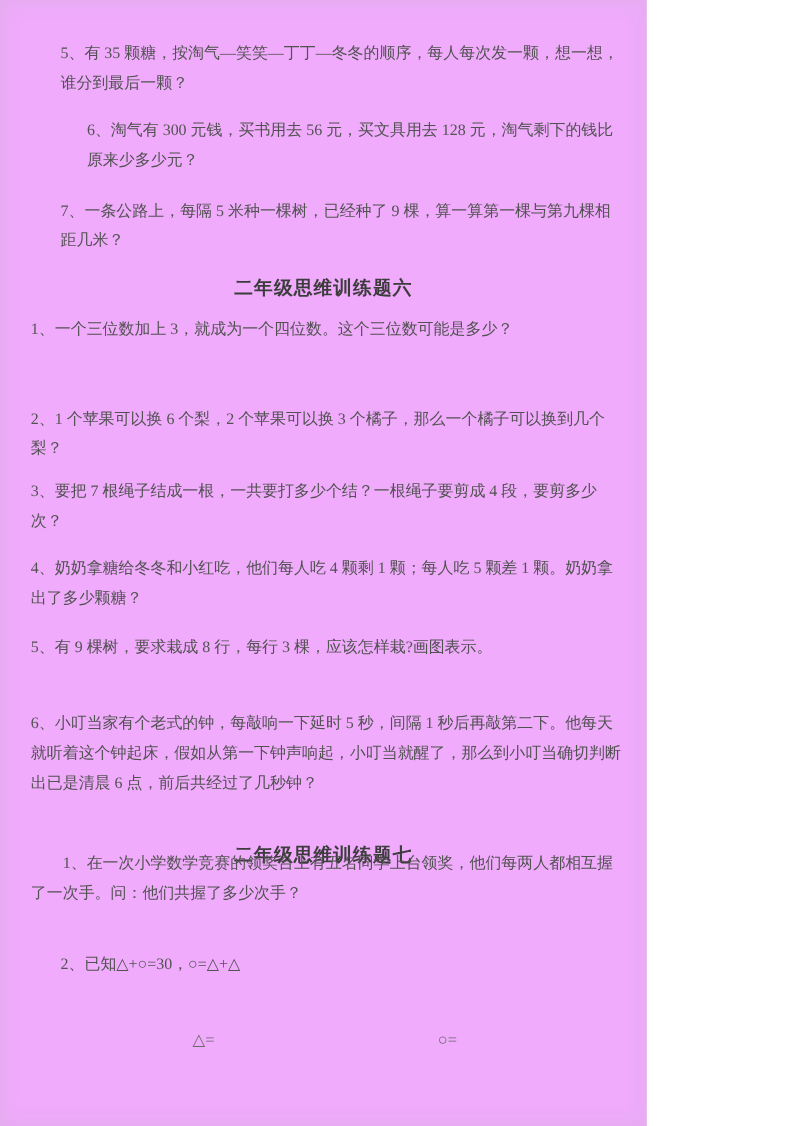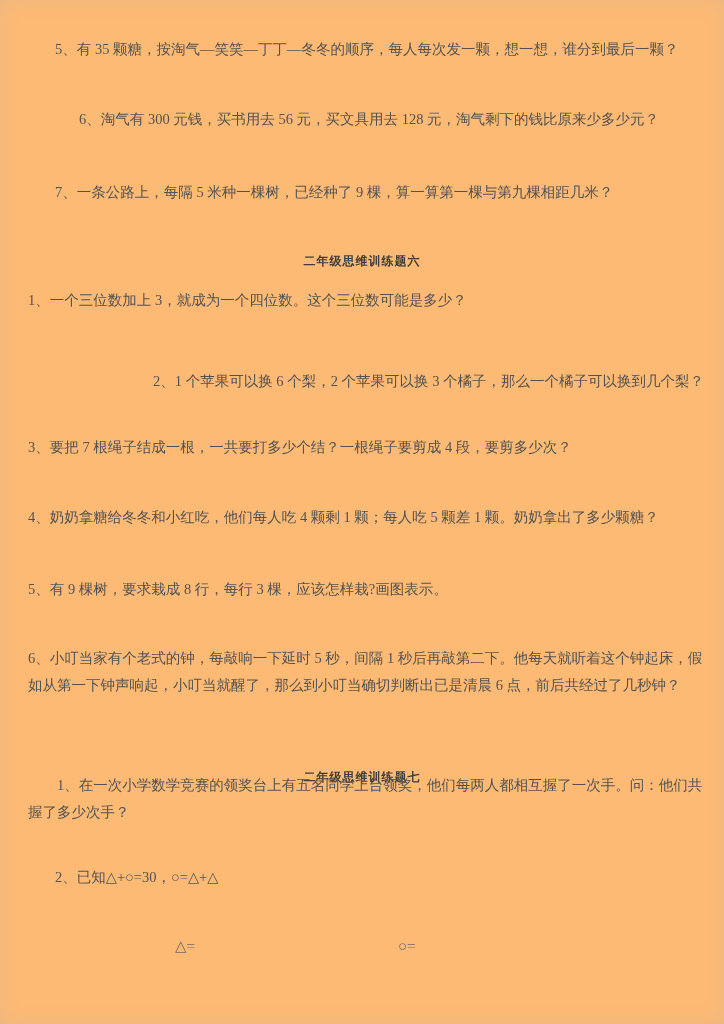--- a/index.html
+++ b/index.html
@@ -2,23 +2,23 @@
 <html><head>
 <meta charset="utf-8">
 <style>
   html, body {
     margin: 0;
     padding: 0;
     background: #ffffff;
   }
   .page {
     position: relative;
-    width: 724px;
+    width: 588px;
     height: 1024px;
-    background: #fdba74;
+    background: #f0abfc;
     font-family: "Liberation Serif", "DejaVu Serif", serif;
     color: #525252;
     font-size: 14.5px;
     line-height: 27px;
     overflow: hidden;
   }
   
   .page::after {
     content: "";
     position: absolute;
@@ -34,37 +34,37 @@
     white-space: normal;
   }
   .indent1 { left: 55px; }          
   .hang-indent { text-indent: 2em; } 
   .heading {
     position: absolute;
     left: 0;
     right: 0;
     text-align: center;
     font-weight: bold;
-    font-size: 12px;
+    font-size: 17px;
     color: #3c3c3c;
     letter-spacing: 1px;
     margin: 0;
   }
   .blank {
     position: absolute;
     color: #6a6a6a;
     font-size: 15px;
   }
   
   .pos-q5i  { top: 36px;  }
   .pos-q6i  { top: 106px; margin-left: 24px; }
   .pos-q7i  { top: 179px; }
   .pos-h6   { top: 248px; }
   .pos-s6q1 { top: 287px; }
-  .pos-s6q2 { top: 368px; text-align: right; }
+  .pos-s6q2 { top: 368px; }
   .pos-s6q3 { top: 434px; }
   .pos-s6q4 { top: 504px; }
   .pos-s6q5 { top: 576px; }
   .pos-s6q6 { top: 645px; }
   .pos-h7   { top: 764px; }
   .pos-s7q1 { top: 772px; }
   .pos-s7q2 { top: 864px; }
   .pos-bl1  { top: 933px; left: 175px; }
   .pos-bl2  { top: 933px; left: 398px; }
 </style>

